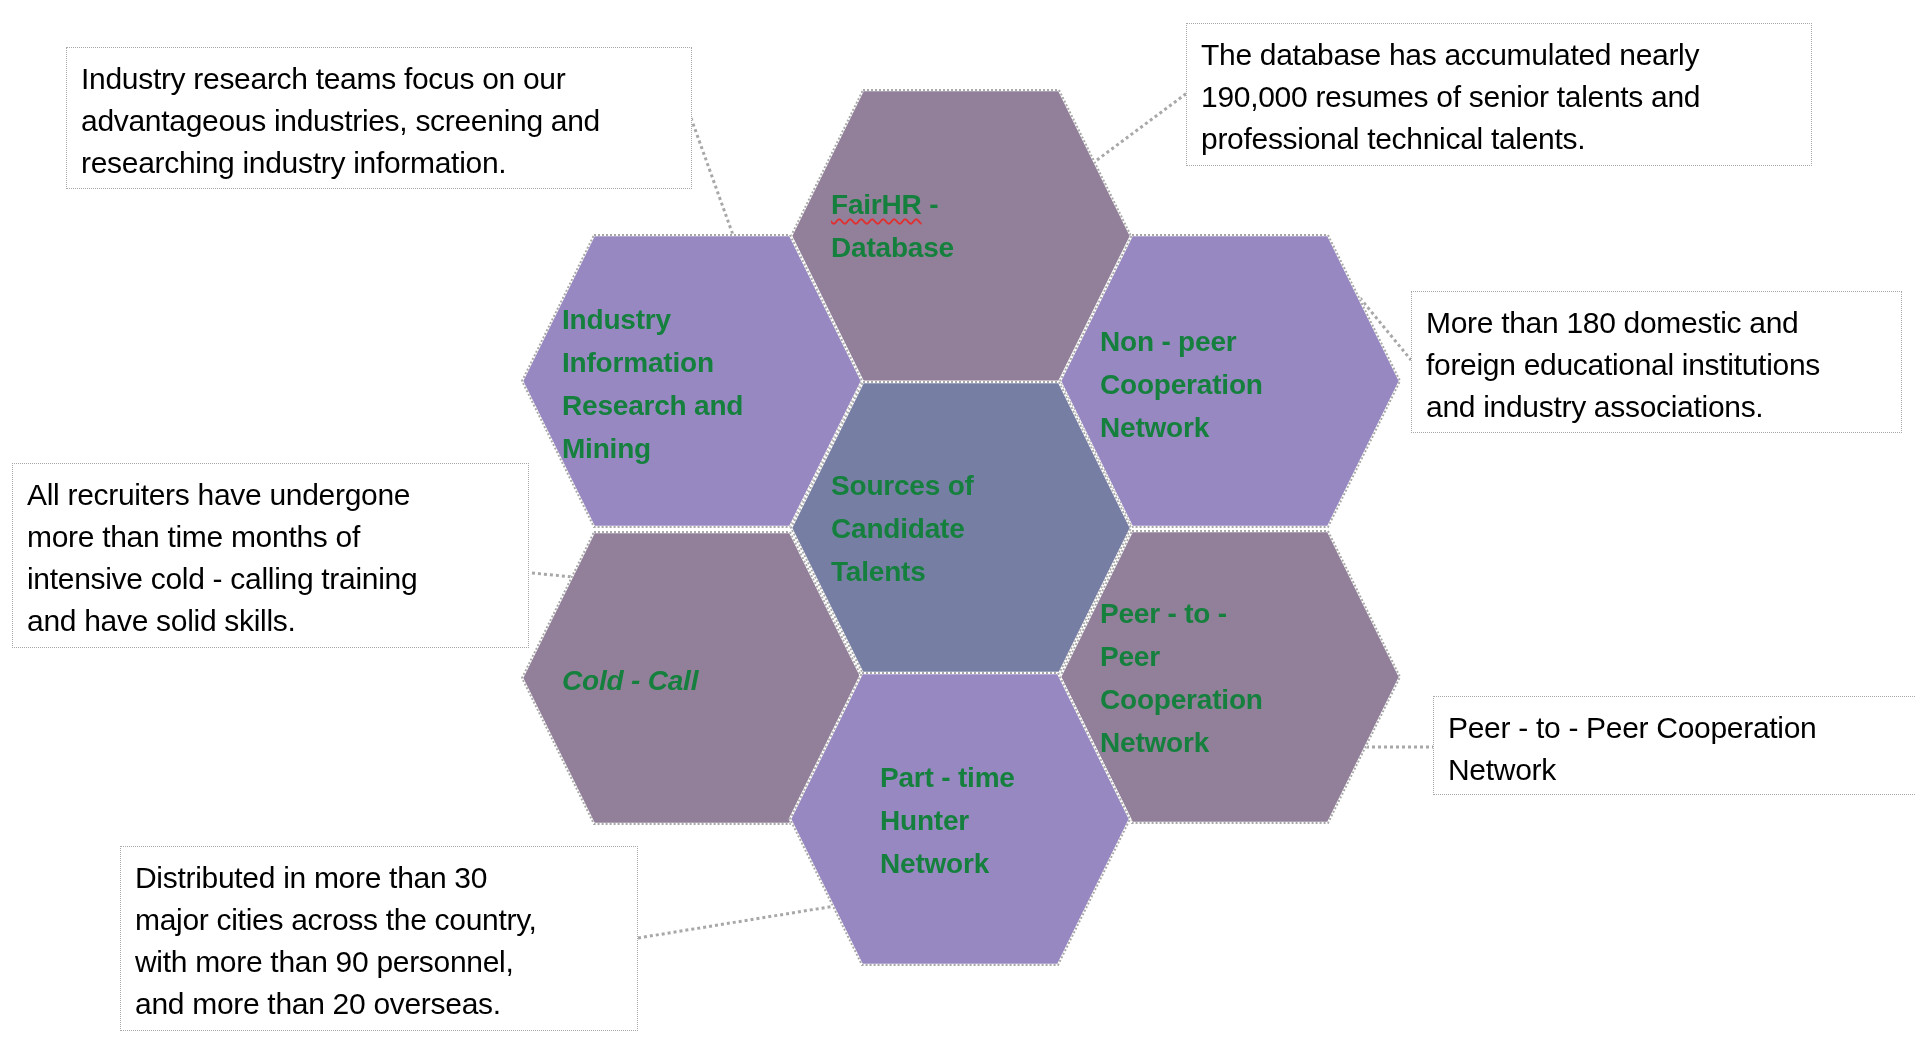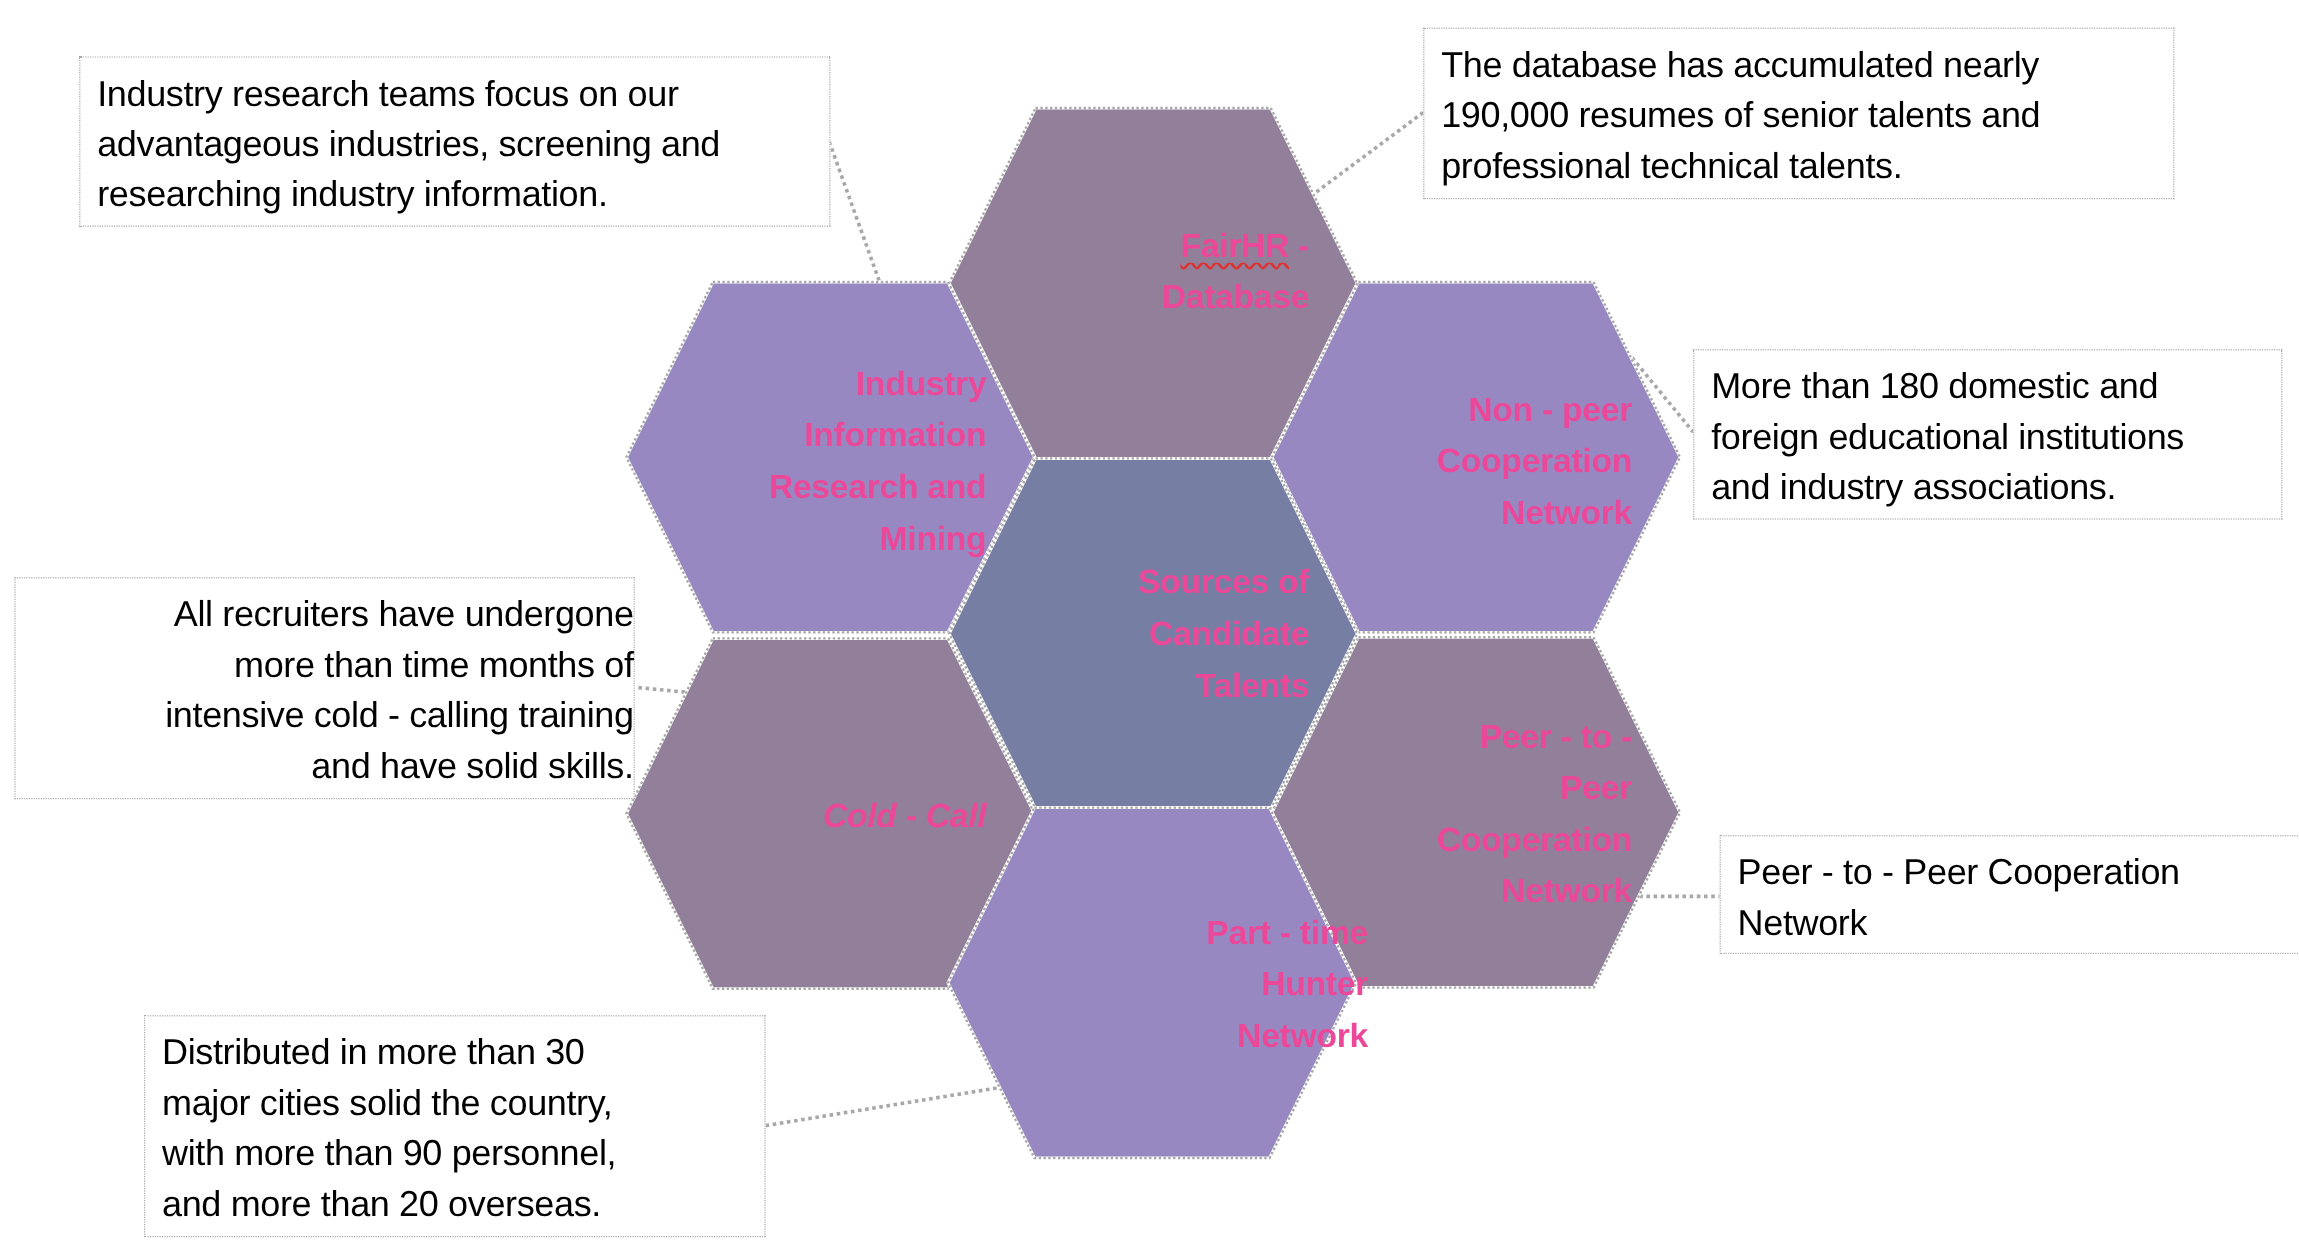--- a/index.html
+++ b/index.html
@@ -4,22 +4,22 @@
 <style>
   html, body { margin: 0; padding: 0; background: #ffffff; }
   body { width: 1916px; height: 1048px; position: relative; overflow: hidden;
          font-family: "Liberation Sans", sans-serif; }
   #diagram { position: absolute; left: 0; top: 0; width: 1916px; height: 1048px; }
   .callout { position: absolute; box-sizing: border-box; border: 1.5px dotted #a8a8a8;
              background: #ffffff; color: #000; font-size: 30px; line-height: 42px;
              padding: 10px 0 0 14px; letter-spacing: -0.3px; }
   .callout .line { display: block; white-space: nowrap; }
   .hex-label { position: absolute; width: 260px; transform: translate(-50%, -50%);
-               text-align: right; font-weight: bold; font-size: 28px; line-height: 43px;
-               color: #ec4899; letter-spacing: -0.2px; }
+               text-align: left; font-weight: bold; font-size: 28px; line-height: 43px;
+               color: #15803d; letter-spacing: -0.2px; }
   .hex-label .line { display: block; white-space: nowrap; }
   .squiggle { text-decoration: underline wavy #e03030; text-decoration-thickness: 1.5px;
               text-underline-offset: 4px; }
 </style>
 </head>
 <body>
 
 <svg id="diagram" xmlns="http://www.w3.org/2000/svg" width="1916" height="1048" viewBox="0 0 1916 1048">
   <g id="connectors">
       <line x1="691" y1="118" x2="733" y2="235" stroke="#A8A8A8" stroke-width="3" stroke-dasharray="3 3"></line>
@@ -90,28 +90,28 @@
 <div class="callout" style="left:1186px; top:23px; width:626px; height:143px;">
   <span class="line">The database has accumulated nearly</span>
   <span class="line">190,000 resumes of senior talents and</span>
   <span class="line">professional technical talents.</span>
 </div>
 <div class="callout" style="left:1411px; top:291px; width:491px; height:142px;">
   <span class="line">More than 180 domestic and</span>
   <span class="line">foreign educational institutions</span>
   <span class="line">and industry associations.</span>
 </div>
-<div class="callout" style="left:12px; top:481px; width:517px; height:185px;text-align:right;">
+<div class="callout" style="left:12px; top:463px; width:517px; height:185px;">
   <span class="line">All recruiters have undergone</span>
   <span class="line">more than time months of</span>
   <span class="line">intensive cold - calling training</span>
   <span class="line">and have solid skills.</span>
 </div>
 <div class="callout" style="left:1433px; top:696px; width:490px; height:99px;">
   <span class="line">Peer - to - Peer Cooperation</span>
   <span class="line">Network</span>
 </div>
 <div class="callout" style="left:120px; top:846px; width:518px; height:185px;">
   <span class="line">Distributed in more than 30</span>
-  <span class="line">major cities solid the country,</span>
+  <span class="line">major cities across the country,</span>
   <span class="line">with more than 90 personnel,</span>
   <span class="line">and more than 20 overseas.</span>
 </div>
 
 </body></html>

